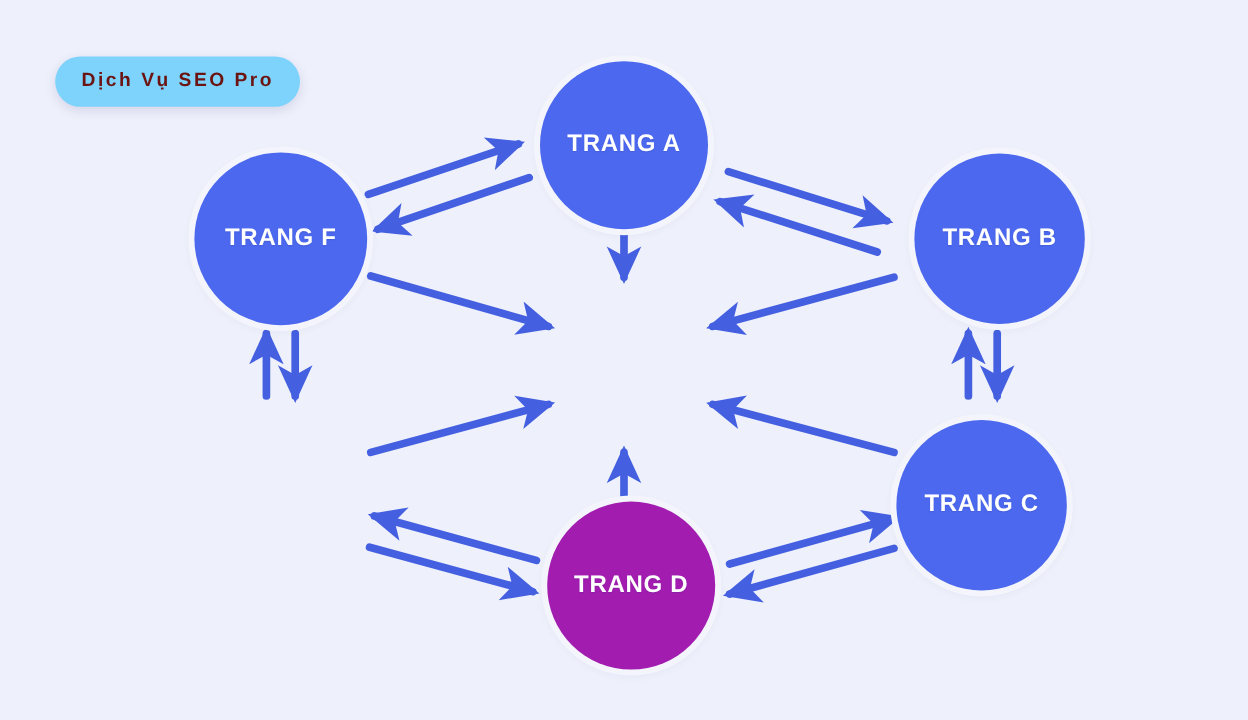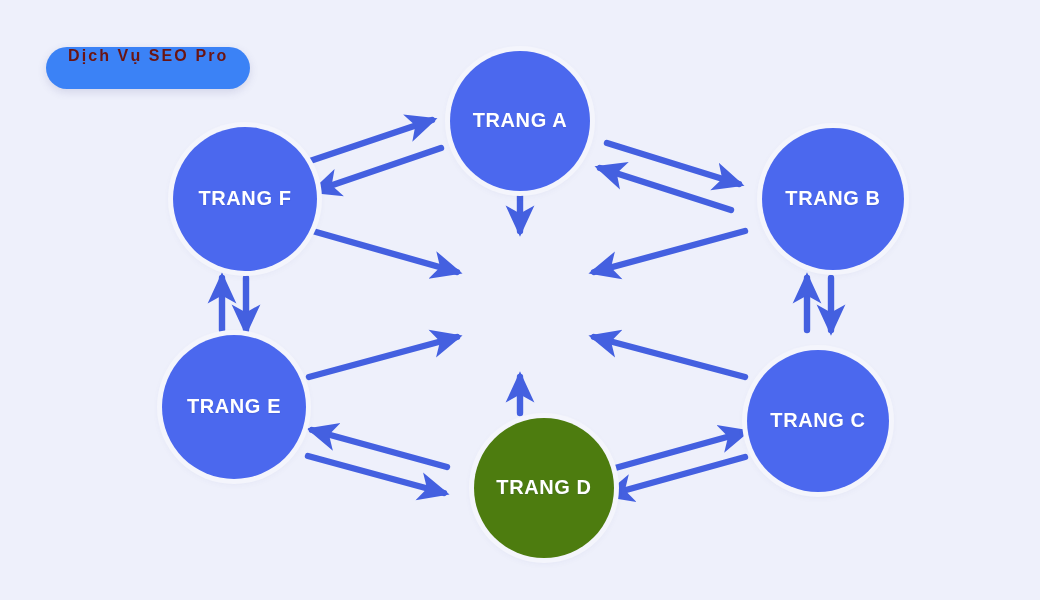--- a/index.html
+++ b/index.html
@@ -37,22 +37,22 @@
     line-height: 1.18;
     text-shadow: 0 1px 1px rgba(40,50,120,0.18);
     user-select: none;
   }
   .node.center .node-label { font-size: 21px; }
   #badge {
     position: absolute;
     left: 46px; top: 47px;
     height: 42px;
     padding: 0 22px;
-    display: flex; align-items: flex-start;
-    background: #3b82f6;
+    display: flex; align-items: center;
+    background: #7dd3fc;
     border-radius: 21px;
     box-shadow: 0 3px 9px rgba(80,80,140,0.17);
     z-index: 6;
   }
   #badge-text {
     color: #6b1412;
     font-weight: 700;
     font-size: 16px;
     letter-spacing: 2.1px;
     white-space: nowrap;
@@ -100,27 +100,24 @@
 
   <div class="node" style="left: 450px; top: 51px; width: 140px; height: 140px; background: rgb(75, 104, 238);">
     <span class="node-label">TRANG A</span>
   </div>
   <div class="node" style="left: 762px; top: 128px; width: 142px; height: 142px; background: rgb(75, 104, 238);">
     <span class="node-label">TRANG B</span>
   </div>
   <div class="node" style="left: 747px; top: 350px; width: 142px; height: 142px; background: rgb(75, 104, 238);">
     <span class="node-label">TRANG C</span>
   </div>
-  <div class="node" style="left: 474px; top: 418px; width: 140px; height: 140px; background: #4d7c0f;">
+  <div class="node" style="left: 456px; top: 418px; width: 140px; height: 140px; background: #a21caf;">
     <span class="node-label">TRANG D</span>
   </div>
-  <div class="node" style="left: 162px; top: 335px; width: 144px; height: 144px; background: rgb(75, 104, 238);">
-    <span class="node-label">TRANG E</span>
-  </div>
-  <div class="node" style="left: 173px; top: 127px; width: 144px; height: 144px; background: rgb(75, 104, 238);">
+  <div class="node" style="left: 162px; top: 127px; width: 144px; height: 144px; background: rgb(75, 104, 238);">
     <span class="node-label">TRANG F</span>
   </div>
 
   <div id="badge">
     <span id="badge-text">Dịch Vụ SEO Pro</span>
   </div>
 
 </div>
 
 </body></html>

